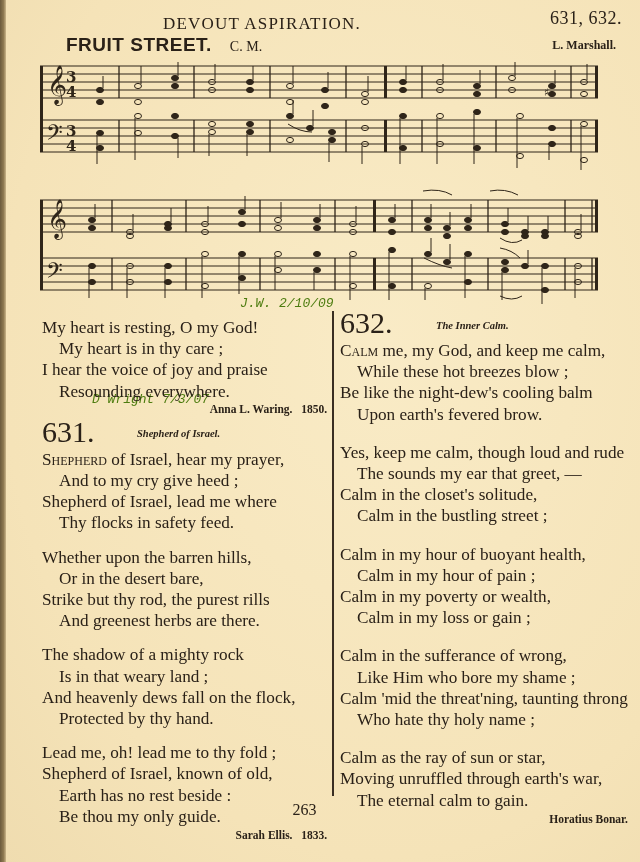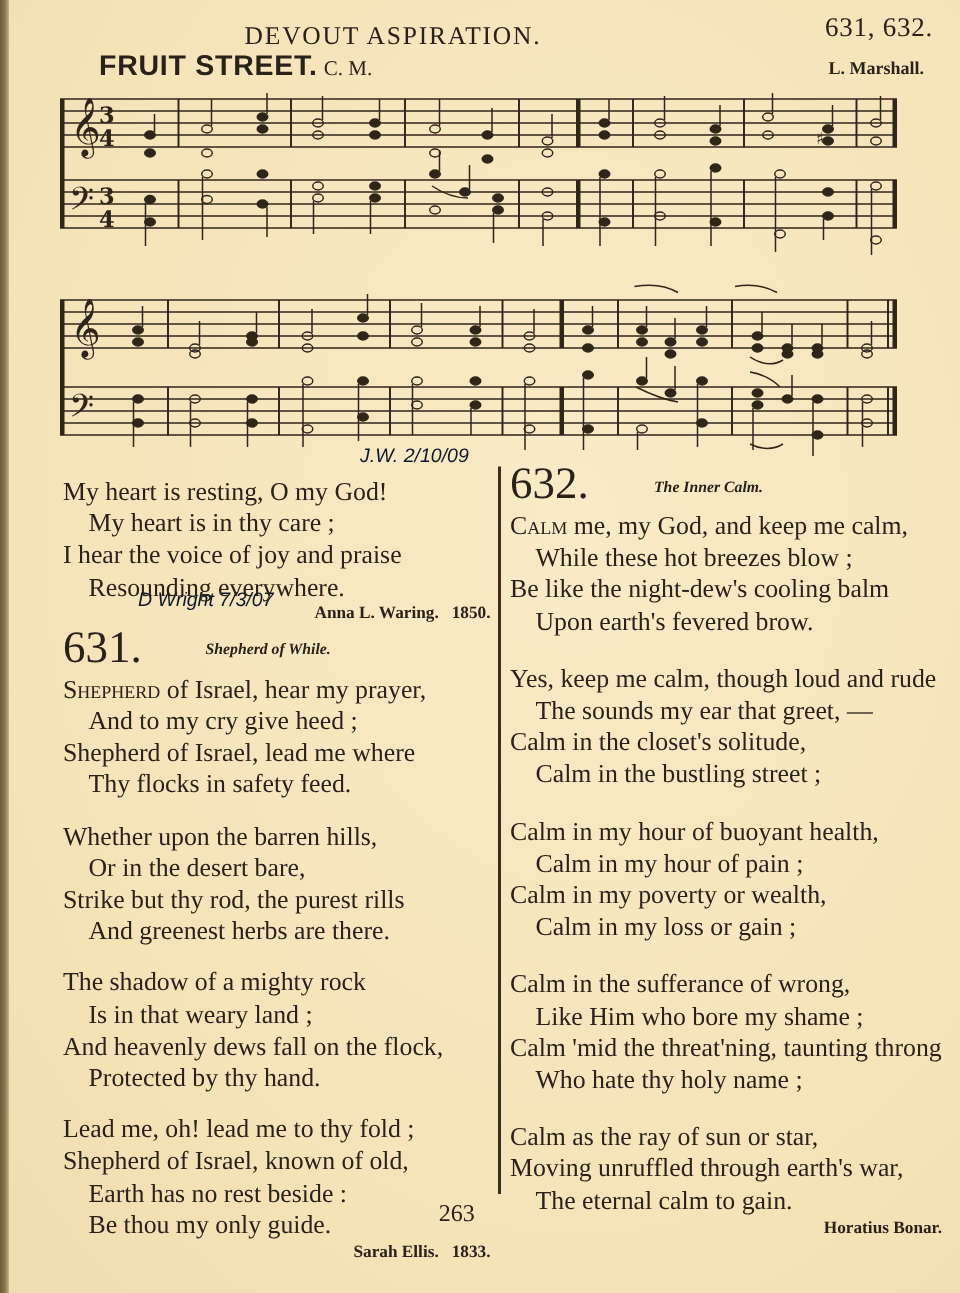--- a/index.html
+++ b/index.html
@@ -8,34 +8,34 @@
     background:#f7e7bf;
     background-image: radial-gradient(ellipse at 60% 40%, #f9ebc6 0%, #f5e3b8 70%, #efdcaf 100%);
     color:#2a2118;
     font-family:"Liberation Serif","DejaVu Serif",serif;
   }
   .abs { position:absolute; }
   .binding { left:0; top:0; width:6px; height:862px; background:linear-gradient(90deg,#6b5a3c,#8f7a52 60%,#cbb68a); }
   .running-head { top:14px; left:0; width:524px; text-align:center; font-size:17px; letter-spacing:1.2px; }
   .hymn-nums { top:8px; right:18px; font-size:18px; letter-spacing:0.5px; }
   .tune-name { top:34px; left:66px; font-family:"Liberation Sans","DejaVu Sans",sans-serif; font-weight:bold; font-size:19px; letter-spacing:0.5px; }
-  .meter { font-family:"Liberation Serif",serif; font-weight:normal; font-size:14px; margin-left:4px; letter-spacing:0; }
+  .meter { font-family:"Liberation Serif",serif; font-weight:normal; font-size:14px; margin-left:18px; letter-spacing:0; }
   .composer { top:38px; right:24px; font-size:12px; font-weight:bold; }
   .music { left:0; top:0; }
   .col { position:absolute; }
   .line { font-size:17.2px; line-height:21.2px; white-space:nowrap; }
   .indent { padding-left:17px; }
   .sc { font-variant:small-caps; }
   .stanza { margin-bottom:13px; }
   .hnum { font-size:30px; line-height:30px; }
   .htitle { font-style:italic; font-size:10.5px; font-weight:bold; position:absolute; }
   .attrib { font-size:11.5px; font-weight:bold; text-align:right; }
   .divider { left:332px; top:311px; width:1.5px; height:485px; background:#3a2e22; }
   .folio { top:801px; left:0; width:535px; text-align:center; font-size:16px;padding-left:37px; }
-  .pencil { color:#0f172a; font-family:Liberation Sans, sans-serif; font-style:italic; font-size:13px; }
+  .pencil { color:#4d7c0f; font-family:Liberation Mono, monospace; font-style:italic; font-size:13px; }
 </style>
 </head>
 <body>
 
 <div class="abs binding"></div>
 
 <div class="abs running-head">DEVOUT ASPIRATION.</div>
 <div class="abs hymn-nums">631, 632.</div>
 <div class="abs tune-name"><span>FRUIT STREET.</span><span class="meter">C. M.</span></div>
 <div class="abs composer">L. Marshall.</div>
@@ -343,21 +343,21 @@
     <div class="line indent">My heart is in thy care ;</div>
     <div class="line">I hear the voice of joy and praise</div>
     <div class="line indent">Resounding everywhere.</div>
     <div class="attrib" style="margin-top:1px;">
       <span>Anna L. Waring.</span>&nbsp;&nbsp;&nbsp;<span>1850.</span>
     </div>
   </div>
 
   <div style="position:relative;height:32px;margin-top:2px;">
     <span class="hnum">631.</span>
-    <span class="htitle" style="left:95px;top:11px;">Shepherd of While.</span>
+    <span class="htitle" style="left:95px;top:11px;">Shepherd of Israel.</span>
   </div>
 
   <div class="stanza">
     <div class="line"><span class="sc">Shepherd</span> <span>of Israel, hear my prayer,</span></div>
     <div class="line indent">And to my cry give heed ;</div>
     <div class="line">Shepherd of Israel, lead me where</div>
     <div class="line indent">Thy flocks in safety feed.</div>
   </div>
   <div class="stanza">
     <div class="line">Whether upon the barren hills,</div>

